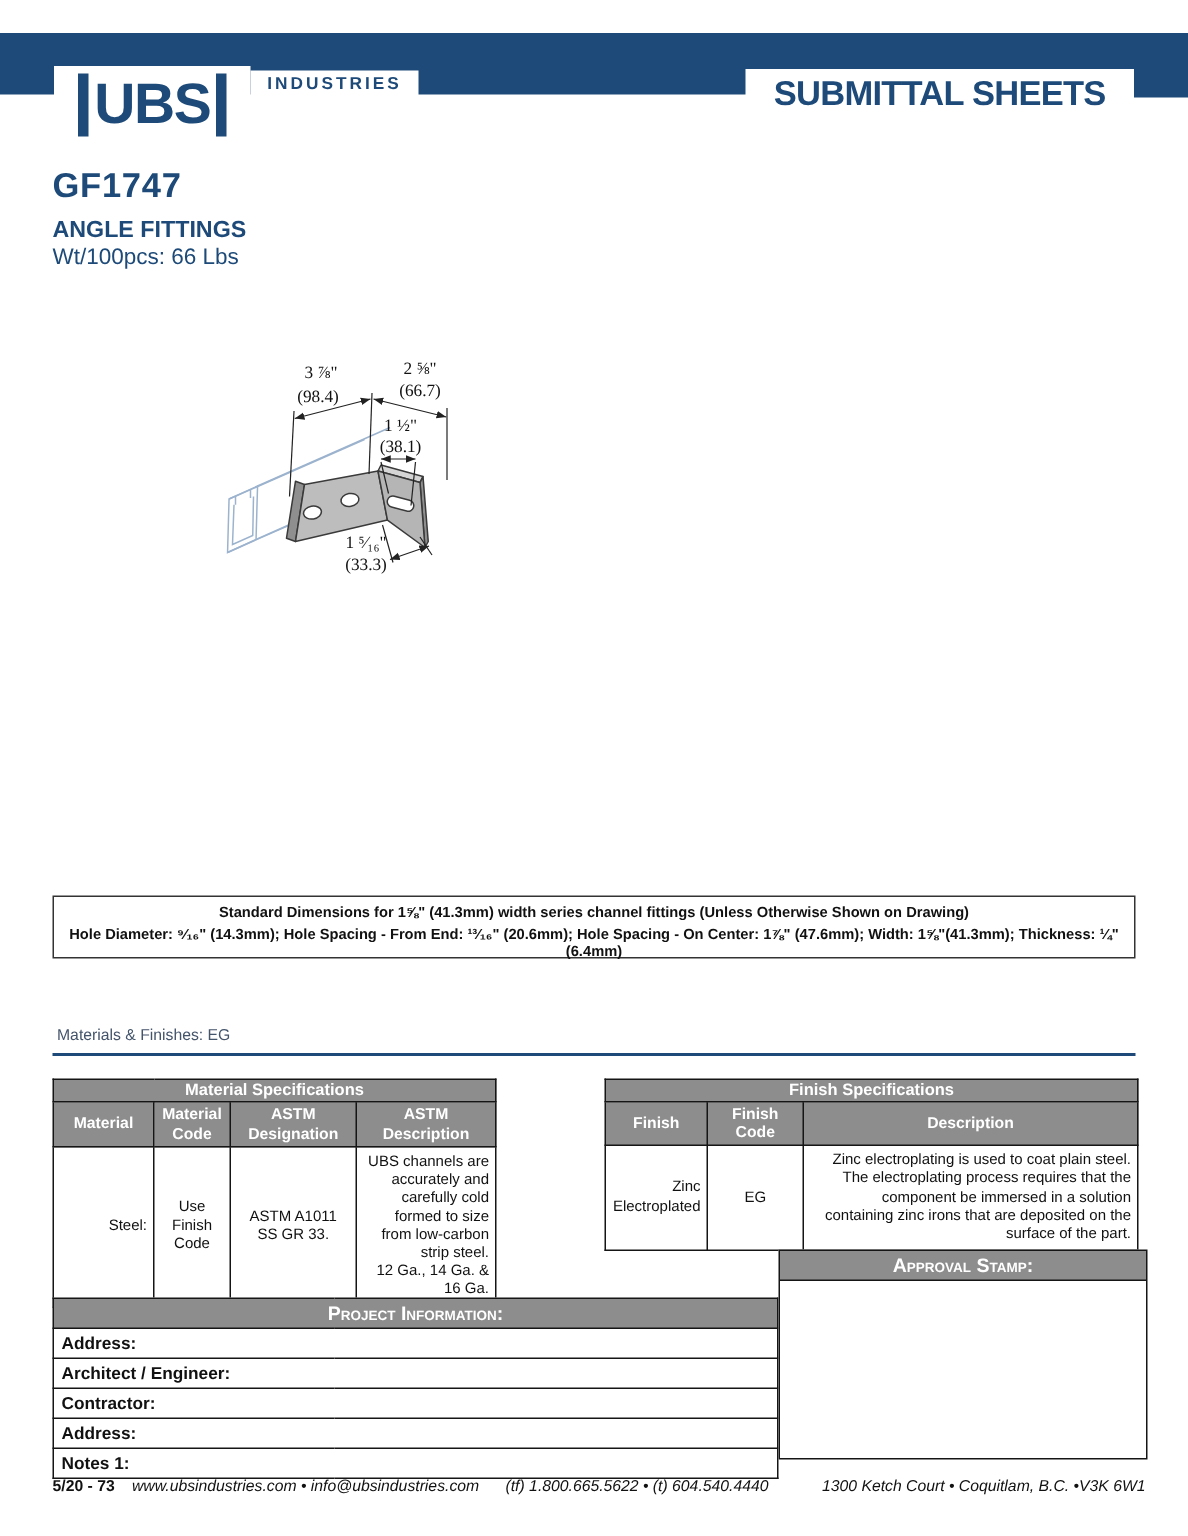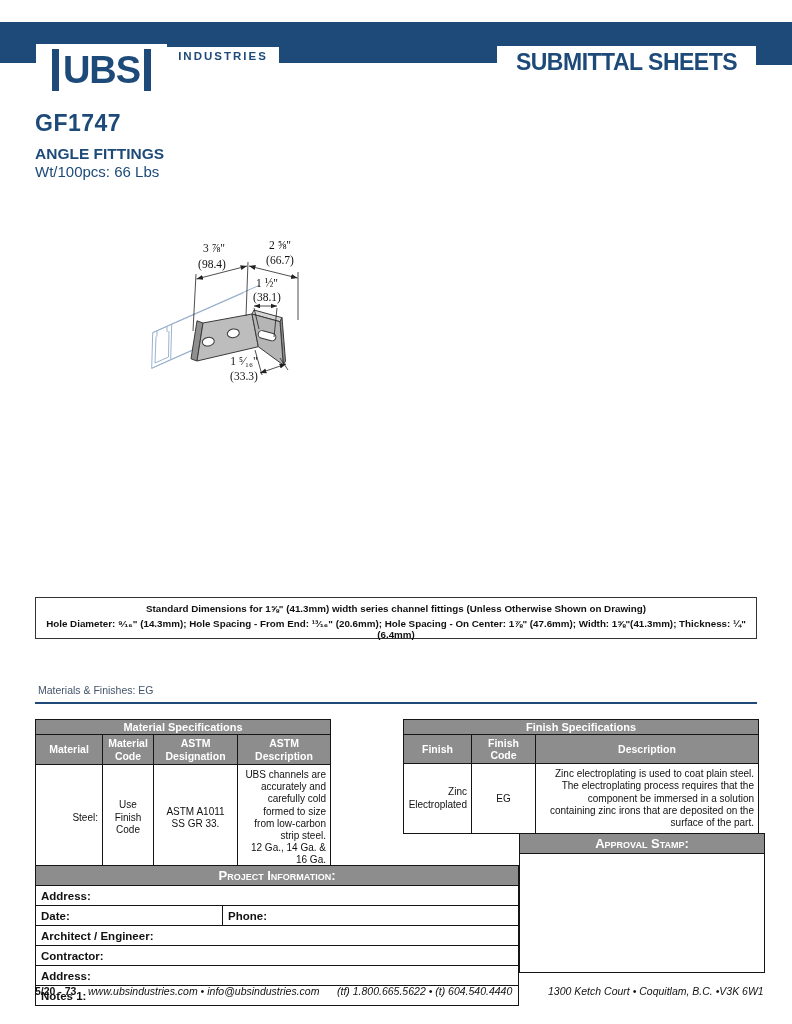--- a/index.html
+++ b/index.html
@@ -228,24 +228,20 @@
         <col>
       </colgroup>
     <tbody>
         <tr>
       <th class="gray-head" colspan="2">Project Information:</th>
     </tr>
     <tr>
       <td colspan="2">Address:</td>
     </tr>
     <tr>
-      <td>Date:</td>
-      <td>Phone:</td>
-    </tr>
-    <tr>
       <td colspan="2">Architect / Engineer:</td>
     </tr>
     <tr>
       <td colspan="2">Contractor:</td>
     </tr>
     <tr>
       <td colspan="2">Address:</td>
     </tr>
     <tr>
       <td colspan="2">Notes 1:</td>

